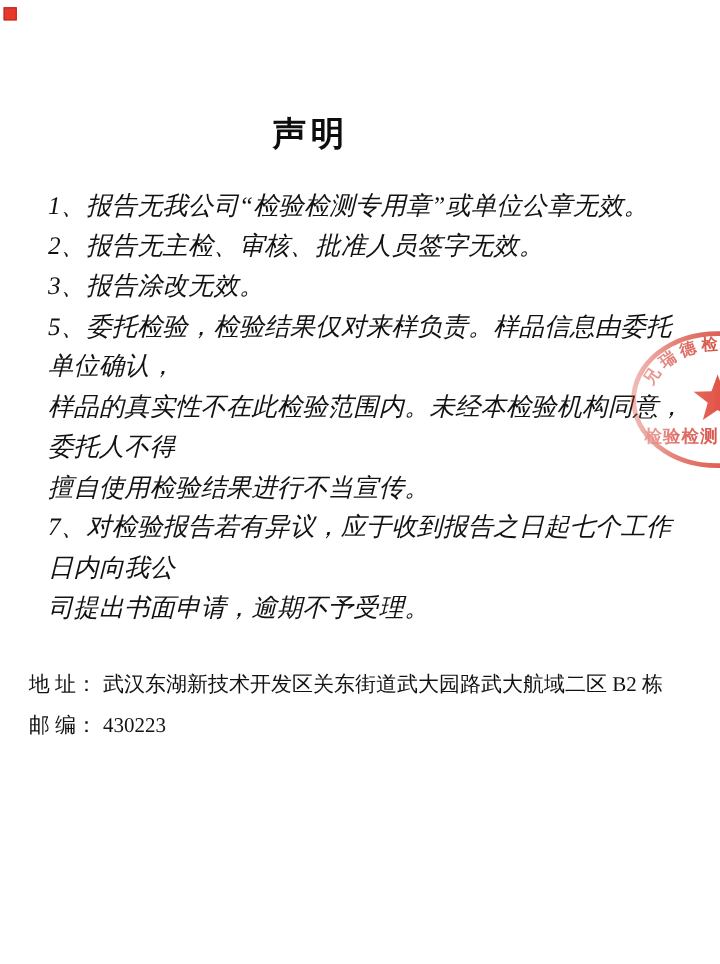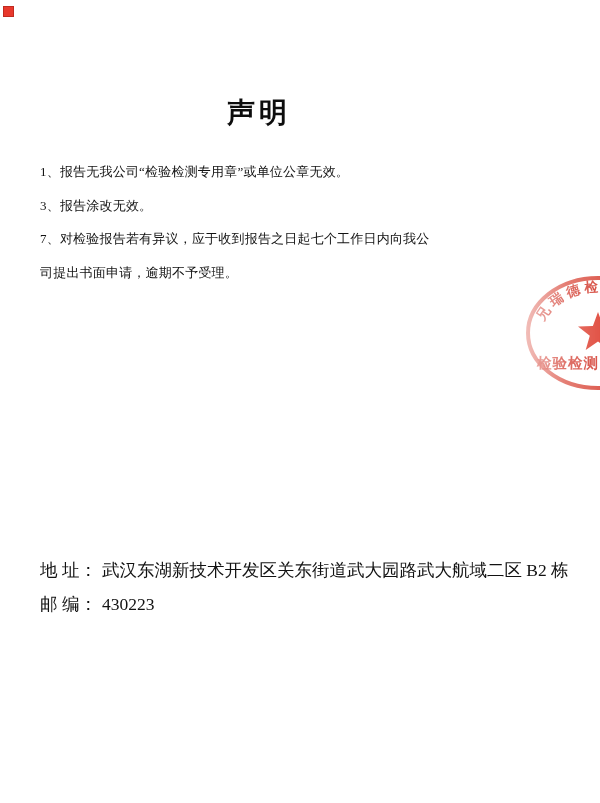--- a/index.html
+++ b/index.html
@@ -15,28 +15,28 @@
     position:absolute;left:3px;top:6px;width:11px;height:11px;
     background:#e8382c;border:1px solid #c02a20;box-sizing:border-box;
   }
   .doc-title{
     position:absolute;left:227px;top:97px;
     font-size:28px;font-weight:bold;letter-spacing:4px;line-height:32px;
     color:#0d0d0d;
   }
   .statement{
     position:absolute;left:40px;top:155px;width:530px;
-    font-size:13px;line-height:33.5px;
+    font-size:21px;line-height:33.5px;font-style:italic;
   }
   .statement p{
     margin:0;padding:0;white-space:pre-line;
     letter-spacing:0.2px;
   }
   .contact{
-    position:absolute;left:40px;top:554px;width:540px;
+    position:absolute;left:24px;top:554px;width:540px;
     font-size:17.5px;line-height:33.5px;
   }
   .contact p{margin:0;padding:0;}
   .contact .val{margin-left:5px;}
   .email-link{
     margin-left:5px;
     text-decoration:underline;
     text-underline-offset:3px;
     color:#121212;
   }
@@ -50,21 +50,25 @@
 <body>
 
 <div class="page">
 
   <div class="corner-mark"></div>
 
   <div class="doc-title">声明</div>
 
   <div class="statement">
     <p>1、报告无我公司“检验检测专用章”或单位公章无效。</p>
+    <p>2、报告无主检、审核、批准人员签字无效。</p>
     <p>3、报告涂改无效。</p>
+    <p>5、委托检验，检验结果仅对来样负责。样品信息由委托单位确认，
+样品的真实性不在此检验范围内。未经本检验机构同意，委托人不得
+擅自使用检验结果进行不当宣传。</p>
     <p>7、对检验报告若有异议，应于收到报告之日起七个工作日内向我公
 司提出书面申请，逾期不予受理。</p>
   </div>
 
   <div class="contact">
     <p><span>地 址：</span><span class="val">武汉东湖新技术开发区关东街道武大园路武大航域二区 B2 栋</span></p>
     <p><span>邮 编：</span><span class="val">430223</span></p>
   </div>
 
   <svg class="stamp" viewBox="0 0 160 160" xmlns="http://www.w3.org/2000/svg">

